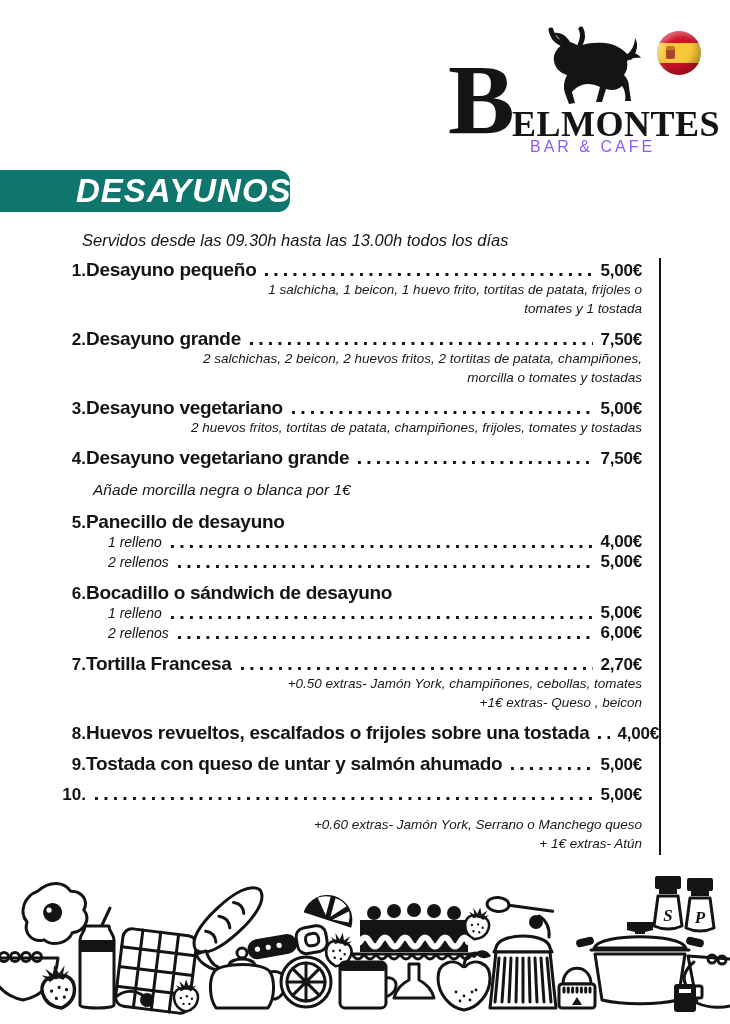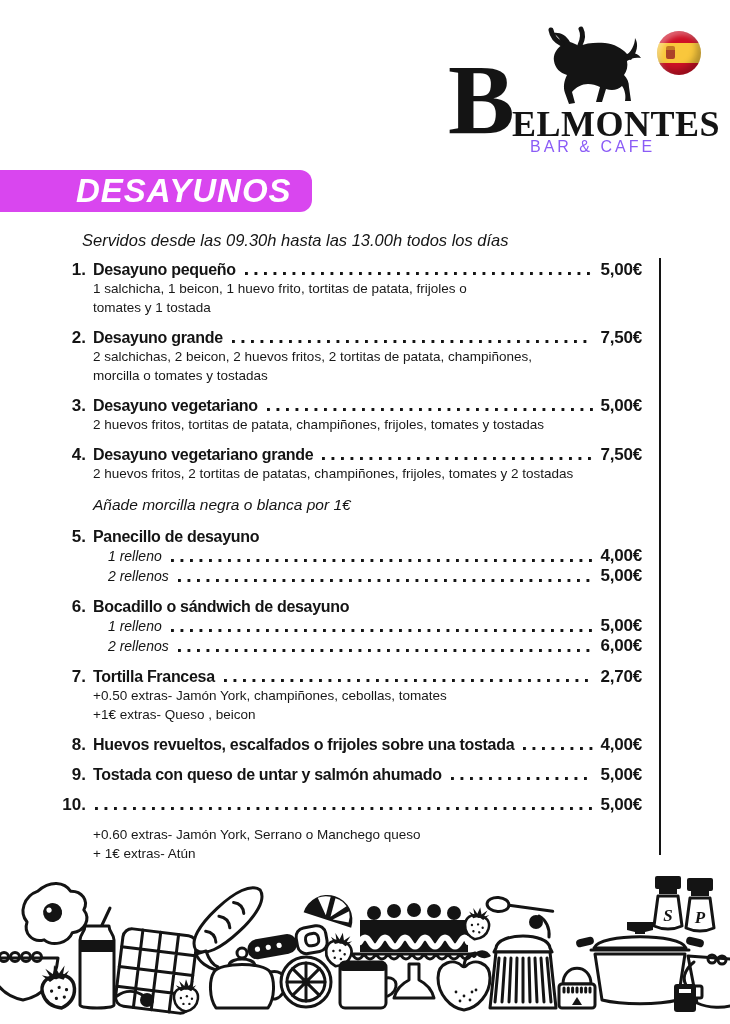--- a/index.html
+++ b/index.html
@@ -26,43 +26,43 @@
   .logo-rest{
     position:absolute;left:64px;top:82px;font-family:"Liberation Serif",serif;font-weight:bold;
     font-size:36px;line-height:28px;letter-spacing:.5px;color:#141414;
   }
   .logo-sub{
     position:absolute;left:82px;top:110px;font-size:16px;line-height:17px;letter-spacing:3px;color:#8b5cf6;
   }
   .bull{position:absolute;left:88px;top:0;width:110px;height:86px;overflow:visible;}
   
   .banner{
-    position:absolute;left:0;top:170px;width:312px;height:42px;background:#d946ef;
+    position:absolute;left:0;top:170px;width:290px;height:42px;background:#0f766e;
     border-radius:0 12px 12px 0;
   }
   .banner-title{
     font-style:italic;font-weight:bold;font-size:33px;line-height:41px;color:#ffffff;
     padding-left:76px;letter-spacing:1px;
   }
   .intro{position:absolute;left:82px;top:231px;font-style:italic;font-size:16.5px;color:#141414;}
   
   .menu{position:absolute;left:60px;top:260px;width:582px;}
   .vrule{position:absolute;left:659px;top:258px;width:2px;height:597px;background:#141414;}
   .item{margin-bottom:11px;}
   .trow{display:flex;align-items:baseline;line-height:19px;}
   .num{flex:none;width:26px;text-align:right;font-weight:bold;font-size:17px;}
-  .ttl{flex:none;margin-left:7px;font-weight:bold;font-size:16px;letter-spacing:-0.3px;}
+  .ttl{flex:none;font-weight:bold;font-size:19px;letter-spacing:-0.3px;}
   .opt{flex:none;margin-left:22px;font-style:italic;font-size:14px;}
   .lead{
     flex:1 1 auto;align-self:flex-end;height:3px;min-width:12px;margin:0 7px 4px 9px;
     background-image:radial-gradient(circle at 1.5px 1.5px,#141414 1.45px,rgba(0,0,0,0) 1.85px);
     background-size:9.5px 3px;background-repeat:repeat-x;
   }
   .price{flex:none;font-weight:bold;font-size:17px;letter-spacing:-0.2px;}
-  .desc{margin-left:33px;font-size:13.5px;line-height:19px;color:#181818;}
+  .desc{margin-left:33px;font-style:italic;font-size:13.5px;line-height:19px;color:#181818;text-align:right;}
   .note{margin:13px 0 13px 33px;font-style:italic;font-size:15.5px;}
   
   .footer-art{position:absolute;left:0;top:874px;}
   .ln{fill:#ffffff;stroke:#141414;stroke-width:3;stroke-linecap:round;stroke-linejoin:round;}
   .ln2{fill:none;stroke:#141414;stroke-width:3;stroke-linecap:round;stroke-linejoin:round;}
   .fl{fill:#141414;stroke:none;}
   .wl{fill:none;stroke:#ffffff;stroke-width:6;stroke-linecap:round;}
   .shaker-letter{font-family:"Liberation Serif",serif;font-weight:bold;font-style:italic;font-size:17px;fill:#141414;}
 </style>
 </head>
@@ -123,21 +123,20 @@
     <div class="desc">2 huevos fritos, tortitas de patata, champiñones, frijoles, tomates y tostadas</div>
   </div>
 
   <div class="item">
     <div class="trow">
       <span class="num">4.</span>
       <span class="ttl">Desayuno vegetariano grande</span>
       <span class="lead"></span>
       <span class="price">7,50€</span>
     </div>
-    <div class="desc">2 huevos fritos, 2 tortitas de patatas, champiñones, frijoles, tomates y 2 tostadas</div>
   </div>
 
   <div class="note">Añade morcilla negra o blanca por 1€</div>
 
   <div class="item">
     <div class="trow">
       <span class="num">5.</span>
       <span class="ttl">Panecillo de desayuno</span>
     </div>
     <div class="trow">

